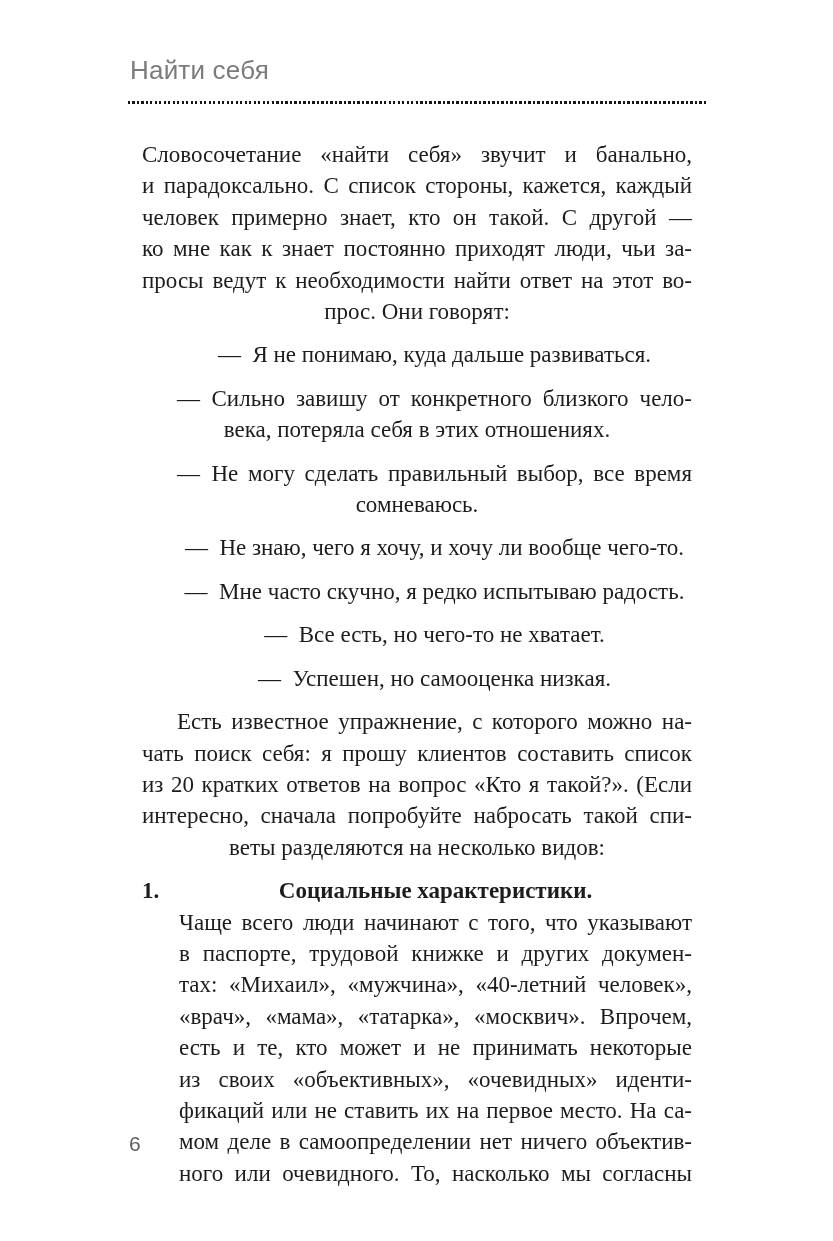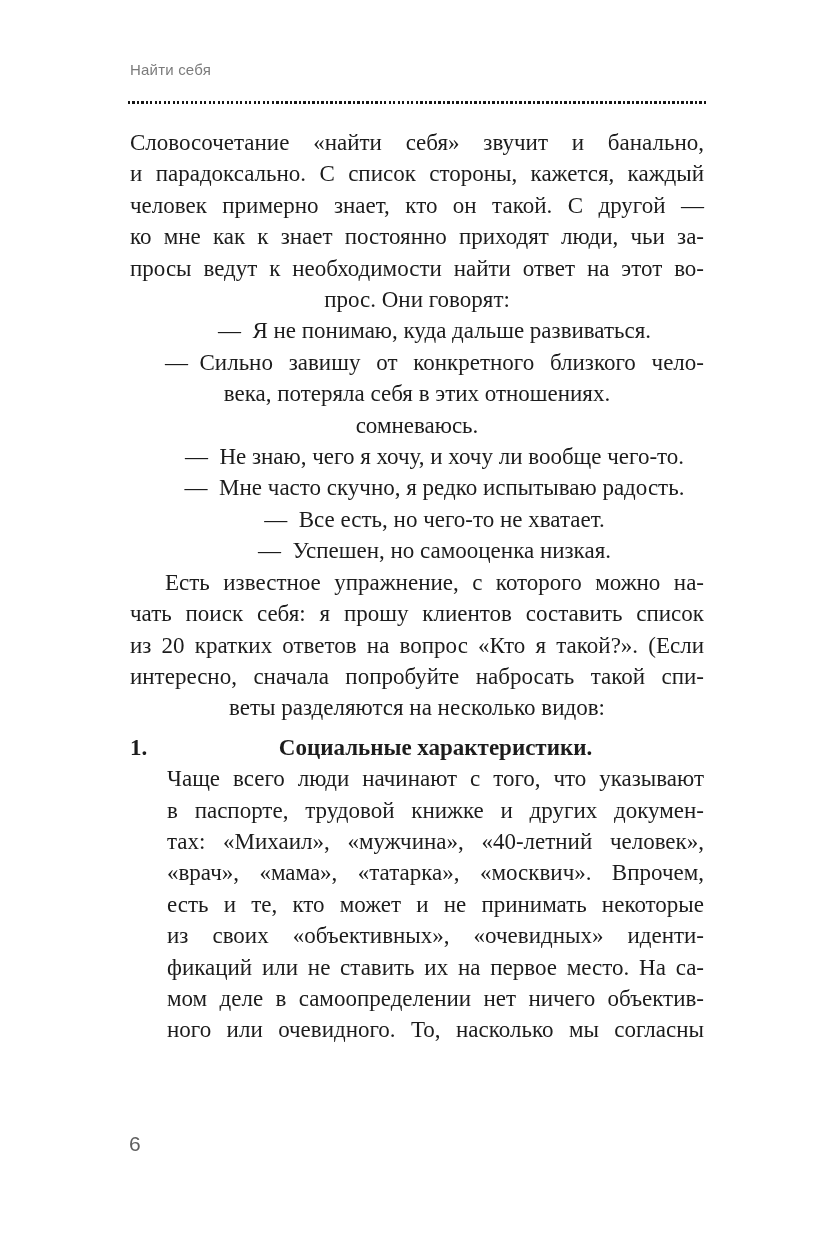--- a/index.html
+++ b/index.html
@@ -12,21 +12,21 @@
     width: 833px;
     height: 1241px;
     background: #ffffff;
     overflow: hidden;
   }
   .running-header {
     position: absolute;
     left: 130px;
     top: 58px;
     font-family: "Liberation Sans", sans-serif;
-    font-size: 15px;
+    font-size: 26px;
     line-height: 24px;
     color: #7b7b7b;
     letter-spacing: 0.2px;
   }
   .dotted-rule {
     position: absolute;
     left: 128px;
     top: 101px;
     width: 578px;
     height: 3px;
@@ -35,21 +35,21 @@
   .content {
     position: absolute;
     left: 130px;
     top: 127px;
     width: 574px;
     font-family: "Liberation Serif", serif;
     font-size: 23px;
     line-height: 31.4px;
     color: #1c1c1c;
   }
-  .block { margin: 0; }
+  .block { margin: 12px; }
   .block.list-item {
     position: relative;
     margin-top: 8px;
     padding-left: 37px;
   }
   .list-number {
     position: absolute;
     left: 0;
     top: 0;
     font-weight: 700;
@@ -90,20 +90,21 @@
         <div class="line">прос. Они говорят:</div>
       </div>
       <div class="block para">
         <div class="line indent">— Я не понимаю, куда дальше развиваться.</div>
       </div>
       <div class="block para">
         <div class="line j indent">— Сильно завишу от конкретного близкого чело-</div>
         <div class="line">века, потеряла себя в этих отношениях.</div>
       </div>
       <div class="block para">
+        <div class="line j indent">— Не могу сделать правильный выбор, все время</div>
         <div class="line">сомневаюсь.</div>
       </div>
       <div class="block para">
         <div class="line indent">— Не знаю, чего я хочу, и хочу ли вообще чего-то.</div>
       </div>
       <div class="block para">
         <div class="line indent">— Мне часто скучно, я редко испытываю радость.</div>
       </div>
       <div class="block para">
         <div class="line indent">— Все есть, но чего-то не хватает.</div>

